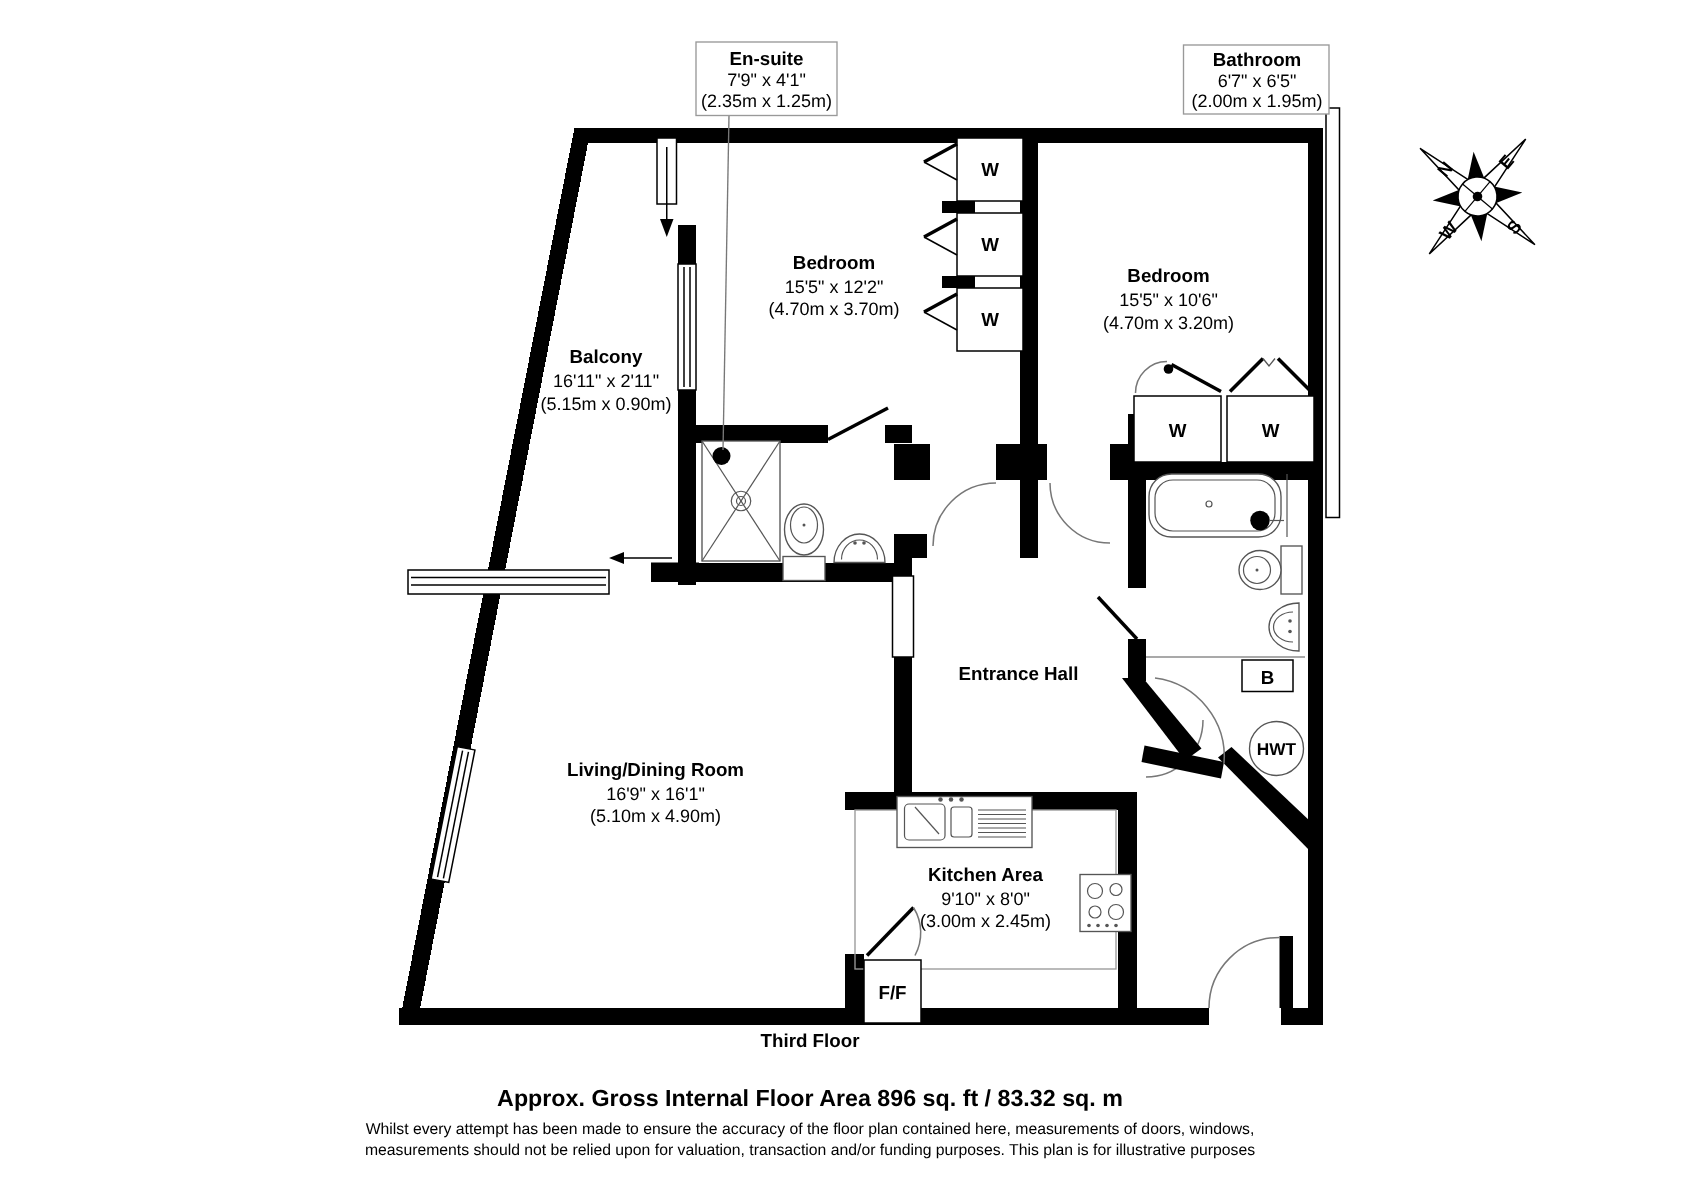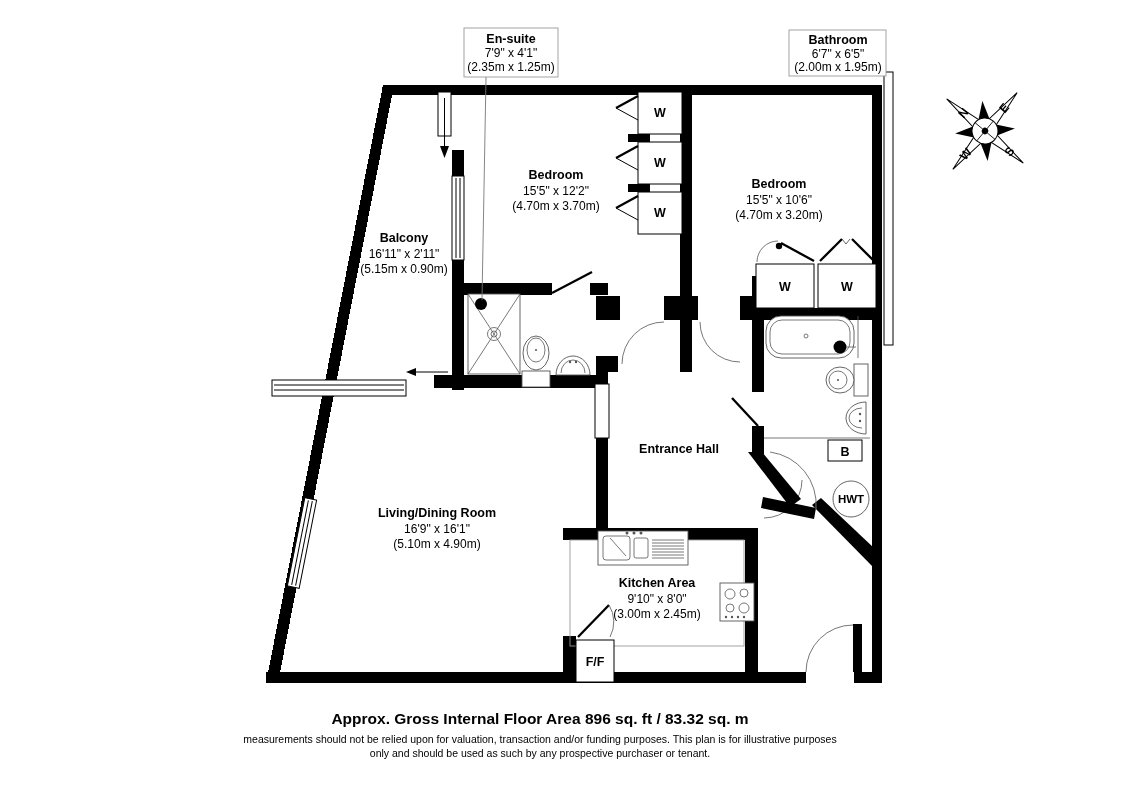--- a/index.html
+++ b/index.html
@@ -299,20 +299,21 @@
     <line x1="0" y1="-13" x2="0" y2="13" stroke="#000" stroke-width="0.8"></line>
     <circle cx="0" cy="0" r="3.2" fill="#000"></circle>
     <text class="cletter" x="0" y="-24" text-anchor="middle">N</text>
     <text class="cletter" x="30" y="4" text-anchor="middle">E</text>
     <text class="cletter" x="0" y="36" text-anchor="middle">S</text>
     <text class="cletter" x="-30" y="4" text-anchor="middle">W</text>
   </g>
 </svg>
 
   <div class="footer">
+    <div class="floor-name">Third Floor</div>
     <div class="area-line">Approx. Gross Internal Floor Area 896 sq. ft / 83.32 sq. m</div>
     <div class="disclaimer">
+      <div>Whilst every attempt has been made to ensure the accuracy of the floor plan contained here, measurements of doors, windows,</div>
       <div>measurements should not be relied upon for valuation, transaction and/or funding purposes. This plan is for illustrative purposes</div>
-      <div>only and should be used as such by any prospective purchaser or tenant.</div>
     </div>
   </div>
 
 </div>
 
 </body></html>

